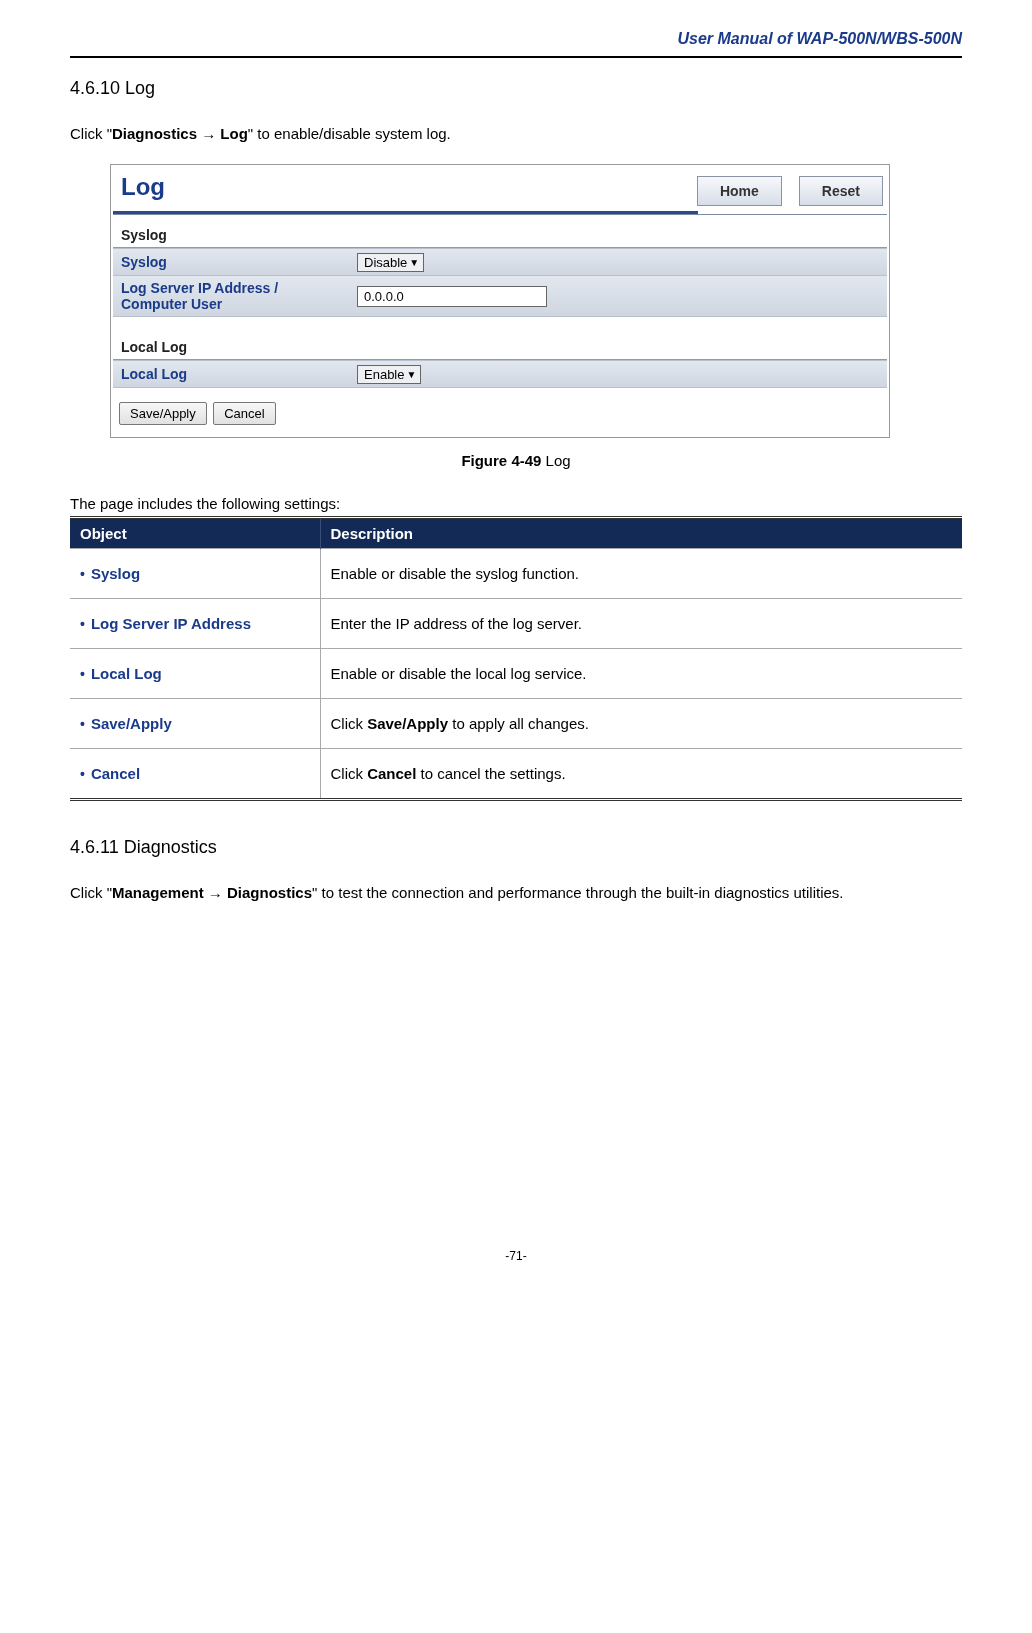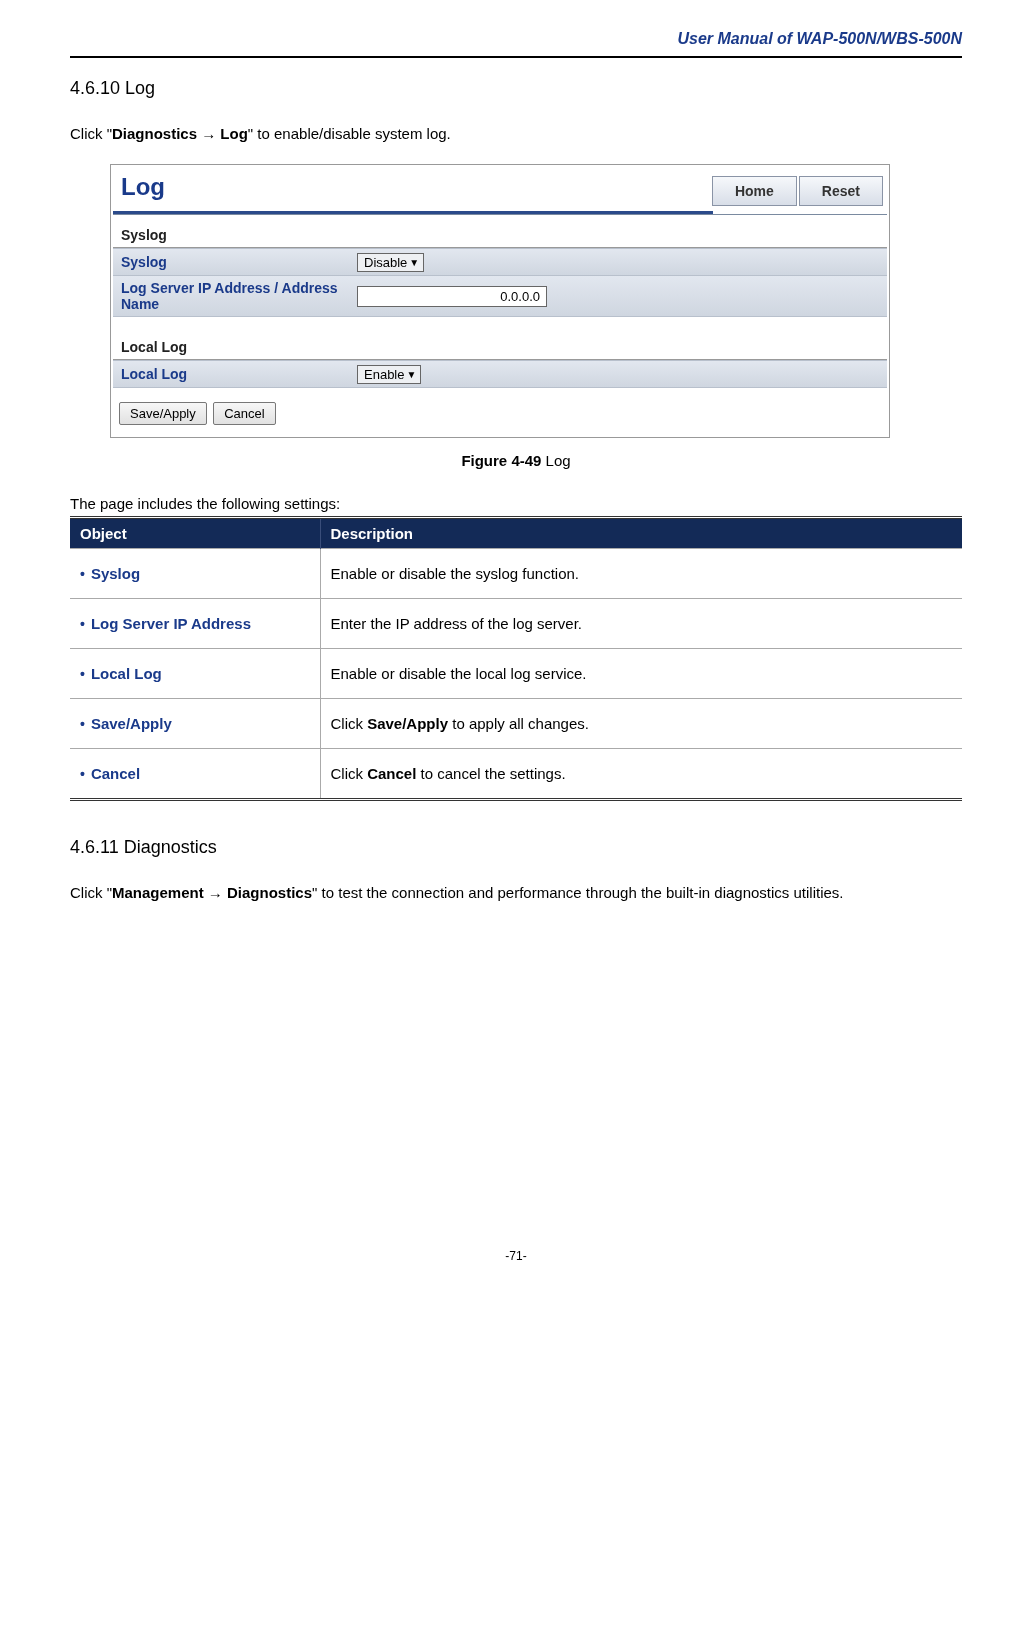--- a/index.html
+++ b/index.html
@@ -54,21 +54,21 @@
     font-weight: bold;
     color: #1a3a8a;
     padding: 6px 10px 10px 8px;
     border-bottom: 3px solid #2b4a8a;
     background: #fff;
   }
   .fig-btngroup {
     display: flex;
     align-items: center;
     padding-right: 4px;
-    gap: 3px;
+    gap: 18px;
   }
   .fig-btn {
     font-size: 14px;
     font-weight: bold;
     color: #333;
     background: linear-gradient(#f6f8fb, #d8dee8);
     border: 1px solid #8a94a6;
     padding: 6px 22px;
     margin: 4px 0 4px -1px;
   }
@@ -110,21 +110,20 @@
   .sel .caret {
     font-size: 10px;
   }
   .txtin {
     background: #fff;
     border: 1px solid #666;
     font-size: 13px;
     padding: 2px 6px;
     width: 190px;
     display: inline-block;
-    text-align: right;
   }
   .fig-actions {
     padding: 14px 6px 10px 6px;
   }
   .btn {
     display: inline-block;
     background: linear-gradient(#f7f7f7, #e1e1e1);
     border: 1px solid #777;
     border-radius: 2px;
     font-size: 13px;
@@ -211,21 +210,21 @@
       <div class="fig-label">Syslog</div>
       <div class="fig-ctrl">
         <span class="sel">
           <span>Disable</span>
           <span class="caret">▼</span>
         </span>
       </div>
     </div>
 
     <div class="fig-row">
-      <div class="fig-label">Log Server IP Address / Address Name</div>
+      <div class="fig-label">Log Server IP Address / Computer User</div>
       <div class="fig-ctrl">
         <span class="txtin">0.0.0.0</span>
       </div>
     </div>
 
     <div class="fig-subhead" style="padding-top:22px">Local Log</div>
 
     <div class="fig-row">
       <div class="fig-label">Local Log</div>
       <div class="fig-ctrl">

